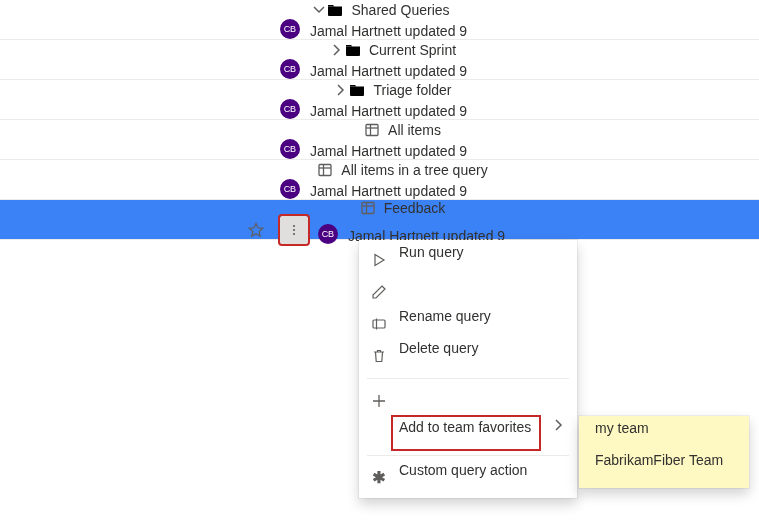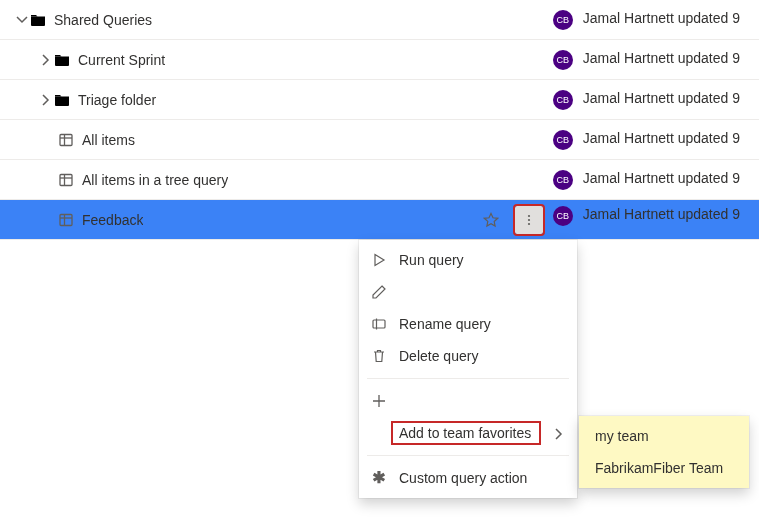--- a/index.html
+++ b/index.html
@@ -1,37 +1,37 @@
 <!DOCTYPE html>
 <html><head>
   <meta charset="utf-8">
   <style>
     * { box-sizing: border-box; margin: 0; padding: 0; font-family: "Segoe UI", -apple-system, sans-serif; }
     body { width:759px; height:528px; overflow:hidden; background:#fff; color:#323130; font-size:14px; position:relative; }
 
     .tree { }
-    .row { display:flex; align-items:center; height:40px; border-bottom:1px solid #edebe9; padding-right:19px; }
+    .row { display:flex; align-items:center; height:40px; border-bottom:1px solid #edebe9; padding-right:12px;flex-direction:column; }
     .row.hover { background:#3b82f6; }
     .left { display:flex; align-items:center; flex:1; min-width:0; }
     .chev { width:16px; display:inline-flex; align-items:center; justify-content:center; color:#605e5c; }
     .folder-ico, .query-ico { width:16px; display:inline-flex; align-items:center; justify-content:center; margin-right:8px; }
     .query-ico svg { stroke:#605e5c; }
     .label { white-space:nowrap; overflow:hidden; text-overflow:ellipsis; }
-    .right { display:flex; align-items:flex-start; gap:10px; }
+    .right { display:flex; align-items:flex-end; gap:10px; }
     .star, .more { width:28px; height:28px; display:inline-flex; align-items:center; justify-content:center; color:#605e5c; border-radius:2px; }
     .more.hl { background:#e1dfdd; outline:2px solid #c62828; outline-offset:0px; }
     .avatar { width:20px; height:20px; border-radius:50%; background:#4b0082; color:#fff; font-size:9px; display:inline-flex; align-items:center; justify-content:center; flex-shrink:0; }
     .mod { white-space:nowrap; }
 
     .ind-0 { padding-left:14px; }
     .ind-1 { padding-left:38px; }
     .ind-2 { padding-left:58px; }
 
     .menu { position:absolute; left:359px; top:240px; width:218px; background:#fff; box-shadow:0 6px 12px rgba(0,0,0,.18),0 0 0 1px rgba(0,0,0,.05); padding:4px 0; }
-    .mi { display:flex; align-items:center; height:32px; padding:0 12px; gap:12px; color:#323130; }
+    .mi { display:flex; height:32px; padding:0 12px; gap:12px; color:#323130; }
     .mi .ico { width:16px; display:inline-flex; align-items:center; justify-content:center; color:#605e5c; }
     .mi .txt { flex:1; }
     .mi .sub { width:14px; display:inline-flex; justify-content:flex-end; color:#605e5c; }
     .sep { height:1px; background:#edebe9; margin:6px 8px; }
     .mi.hl .txt { outline:2px solid #c62828; padding:2px 6px; margin-left:-6px; }
     .accent { color:#e8710a; font-weight:bold; font-size:16px; line-height:1; }
 
     .submenu { position:absolute; left:579px; top:416px; width:170px; background:#fef9c3; box-shadow:0 6px 12px rgba(0,0,0,.18),0 0 0 1px rgba(0,0,0,.05); padding:4px 0; }
     .submenu .mi { padding:0 16px; }
 

